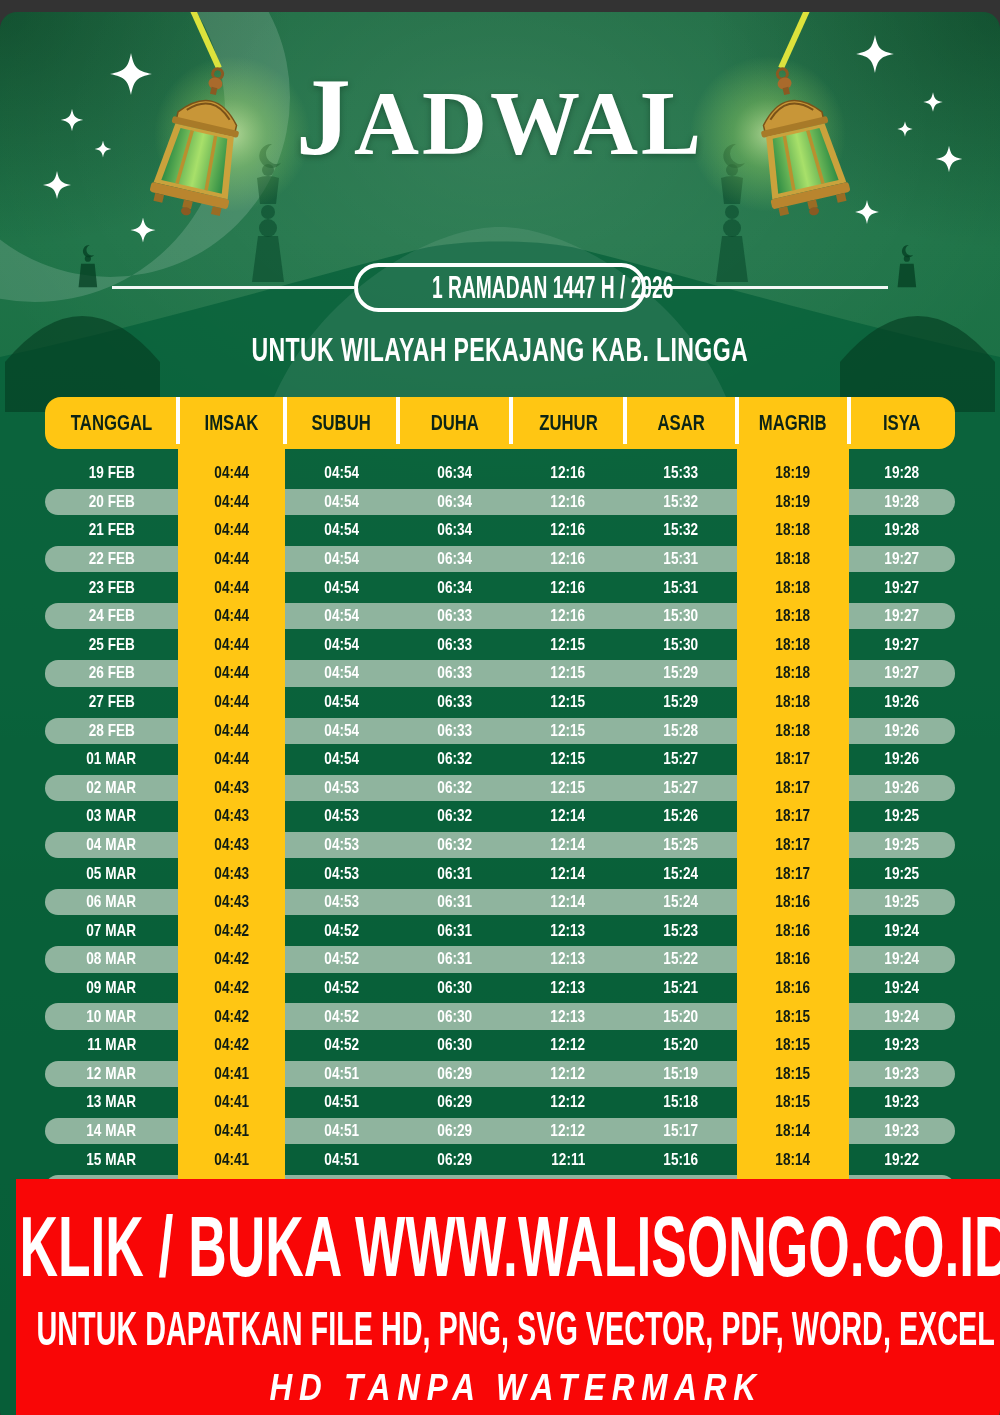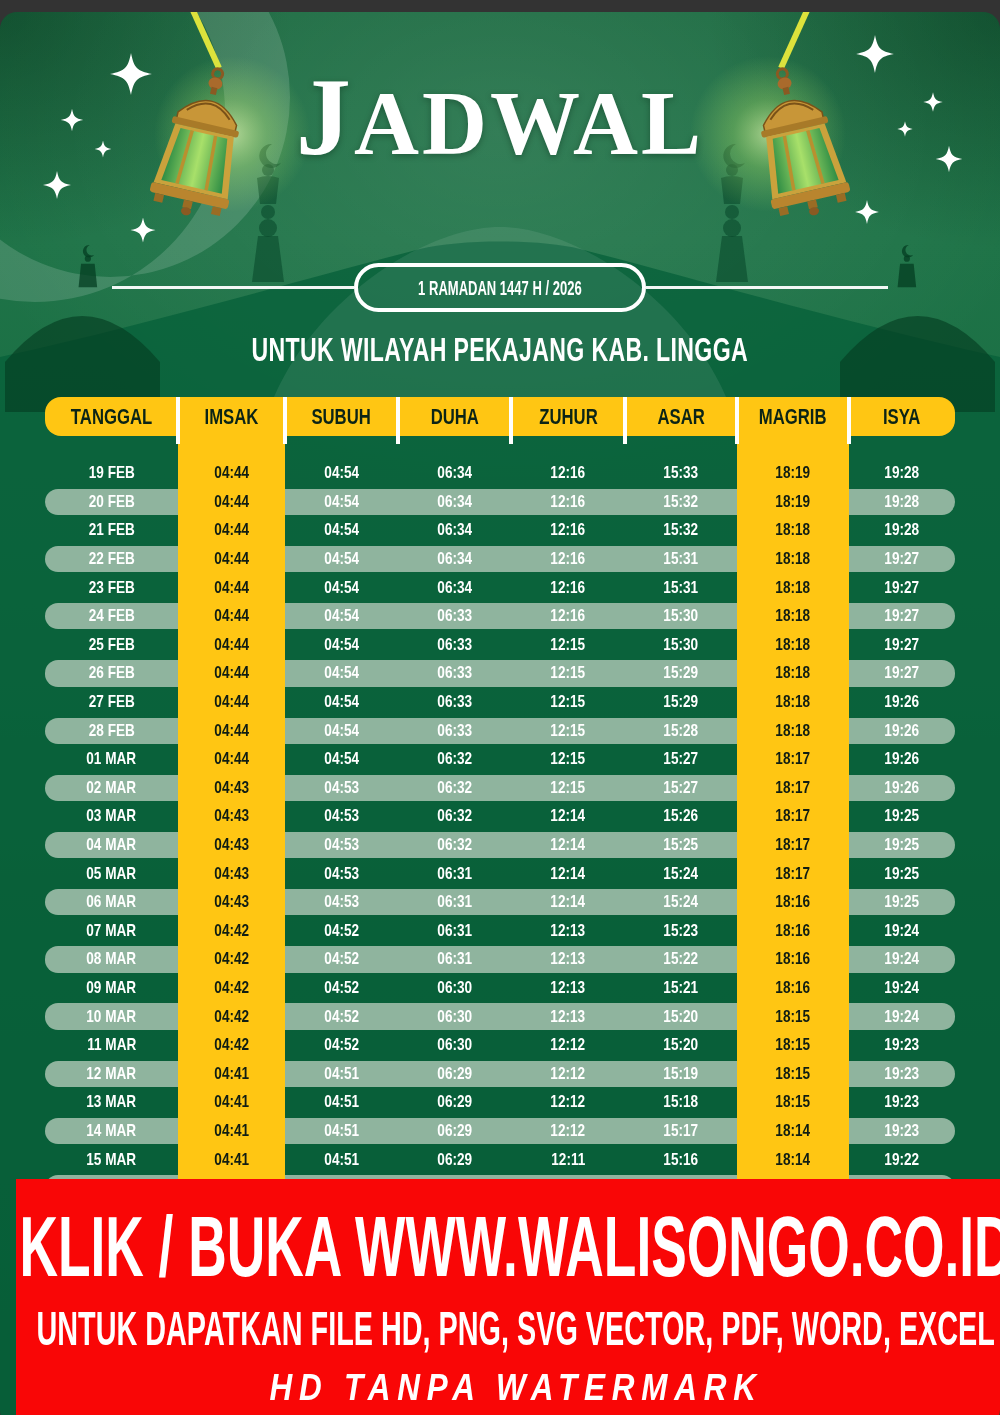--- a/index.html
+++ b/index.html
@@ -26,35 +26,35 @@
   .title .t1{font-size:90px;line-height:.98;letter-spacing:3px;}
   .title .t2{font-size:97px;line-height:.96;letter-spacing:2px;margin-top:-4px;}
   .title .t1::first-letter,.title .t2::first-letter{font-size:1.22em;}
 
   
   .badge-line{position:absolute;top:274px;height:3px;background:rgba(255,255,255,.95);z-index:4;}
   .badge-line.l{left:112px;width:242px;}
   .badge-line.r{right:112px;width:242px;}
   .badge{position:absolute;top:251px;left:50%;transform:translateX(-50%);
          width:292px;height:49px;border:4px solid #fff;border-radius:26px;
-         display:flex;align-items:center;justify-content:center;color:#fff;
-         font-weight:bold;font-size:21px;z-index:5;}
+         display:flex;align-items:center;justify-content:flex-start;color:#fff;
+         font-weight:bold;font-size:31px;z-index:5;}
   .badge .cz{transform:scaleX(.62);}
 
   .subtitle{position:absolute;top:319px;left:0;right:0;text-align:center;color:#fff;
             font-weight:bold;font-size:33px;z-index:5;}
   .subtitle .cz{transform:scaleX(.70);letter-spacing:.5px;}
 
   
   .sched{position:absolute;left:45px;top:385px;width:910px;height:782px;overflow:hidden;z-index:6;}
   .ybar{position:absolute;top:0;height:100%;background:var(--yellow,#FFC613);
         border-radius:15px 15px 0 0;z-index:2;}
   .ybar.imsak{left:133px;width:107px;}
   .ybar.magrib{left:692px;width:112px;}
-  .thead{position:absolute;top:0;left:0;width:910px;height:39px;display:grid;
+  .thead{position:absolute;top:0;left:0;width:910px;height:52px;display:grid;
          grid-template-columns:133px 107px 113px 113px 114px 112px 112px 106px;z-index:4;}
   .hcell{background:var(--yellow,#FFC613);display:flex;align-items:center;justify-content:center;
          color:var(--text-dark,#0c2416);font-weight:bold;font-size:22px;}
   .hcell:first-child{border-radius:16px 0 0 16px;}
   .hcell:last-child{border-radius:0 16px 16px 0;}
   .hcell .cz{transform:scaleX(.76);}
   .hsep{position:absolute;top:0;width:4px;height:47px;background:#fff;z-index:5;}
   .rows{position:absolute;top:62px;left:0;width:910px;height:720px;overflow:hidden;text-decoration:underline;}
   .row{position:relative;height:28.6px;display:grid;
        grid-template-columns:133px 107px 113px 113px 114px 112px 112px 106px;align-items:center;}

